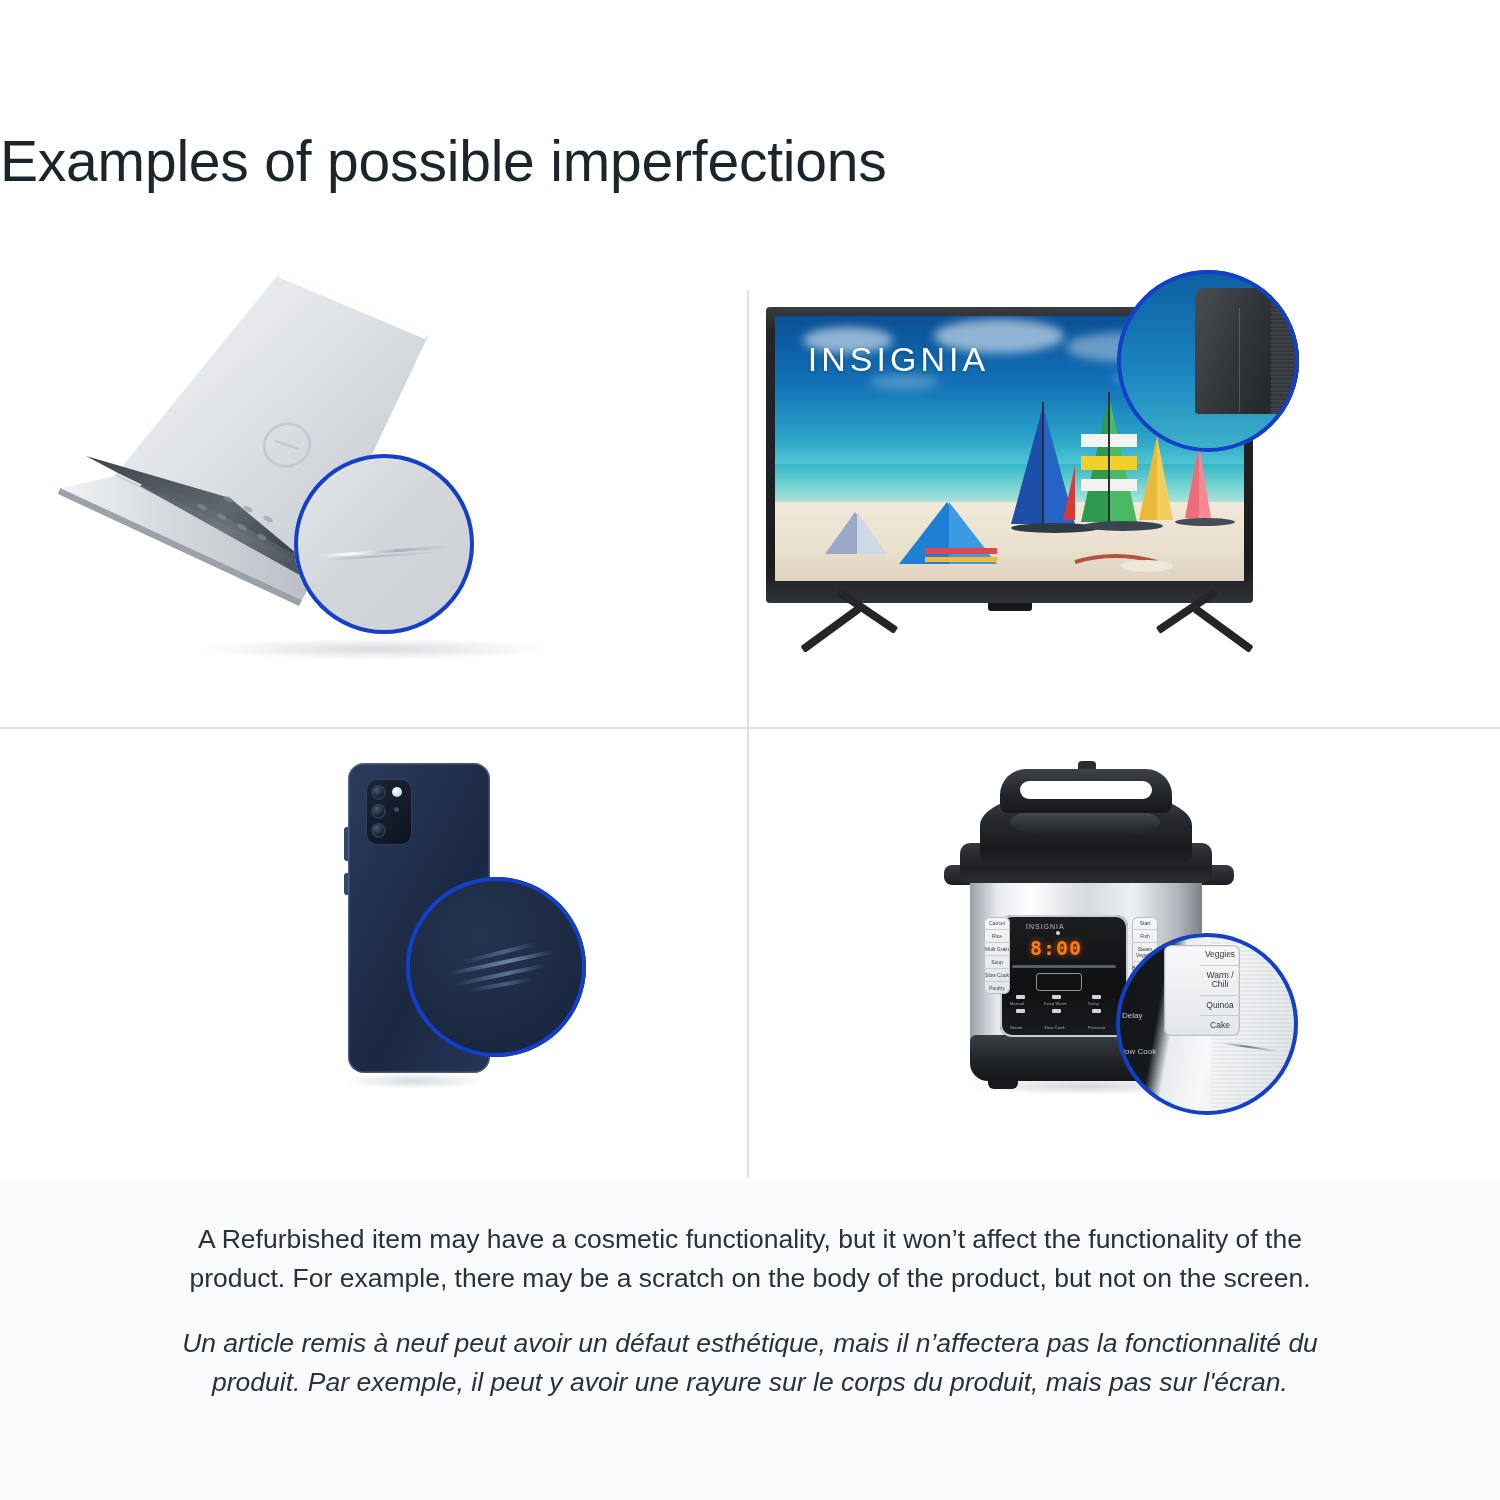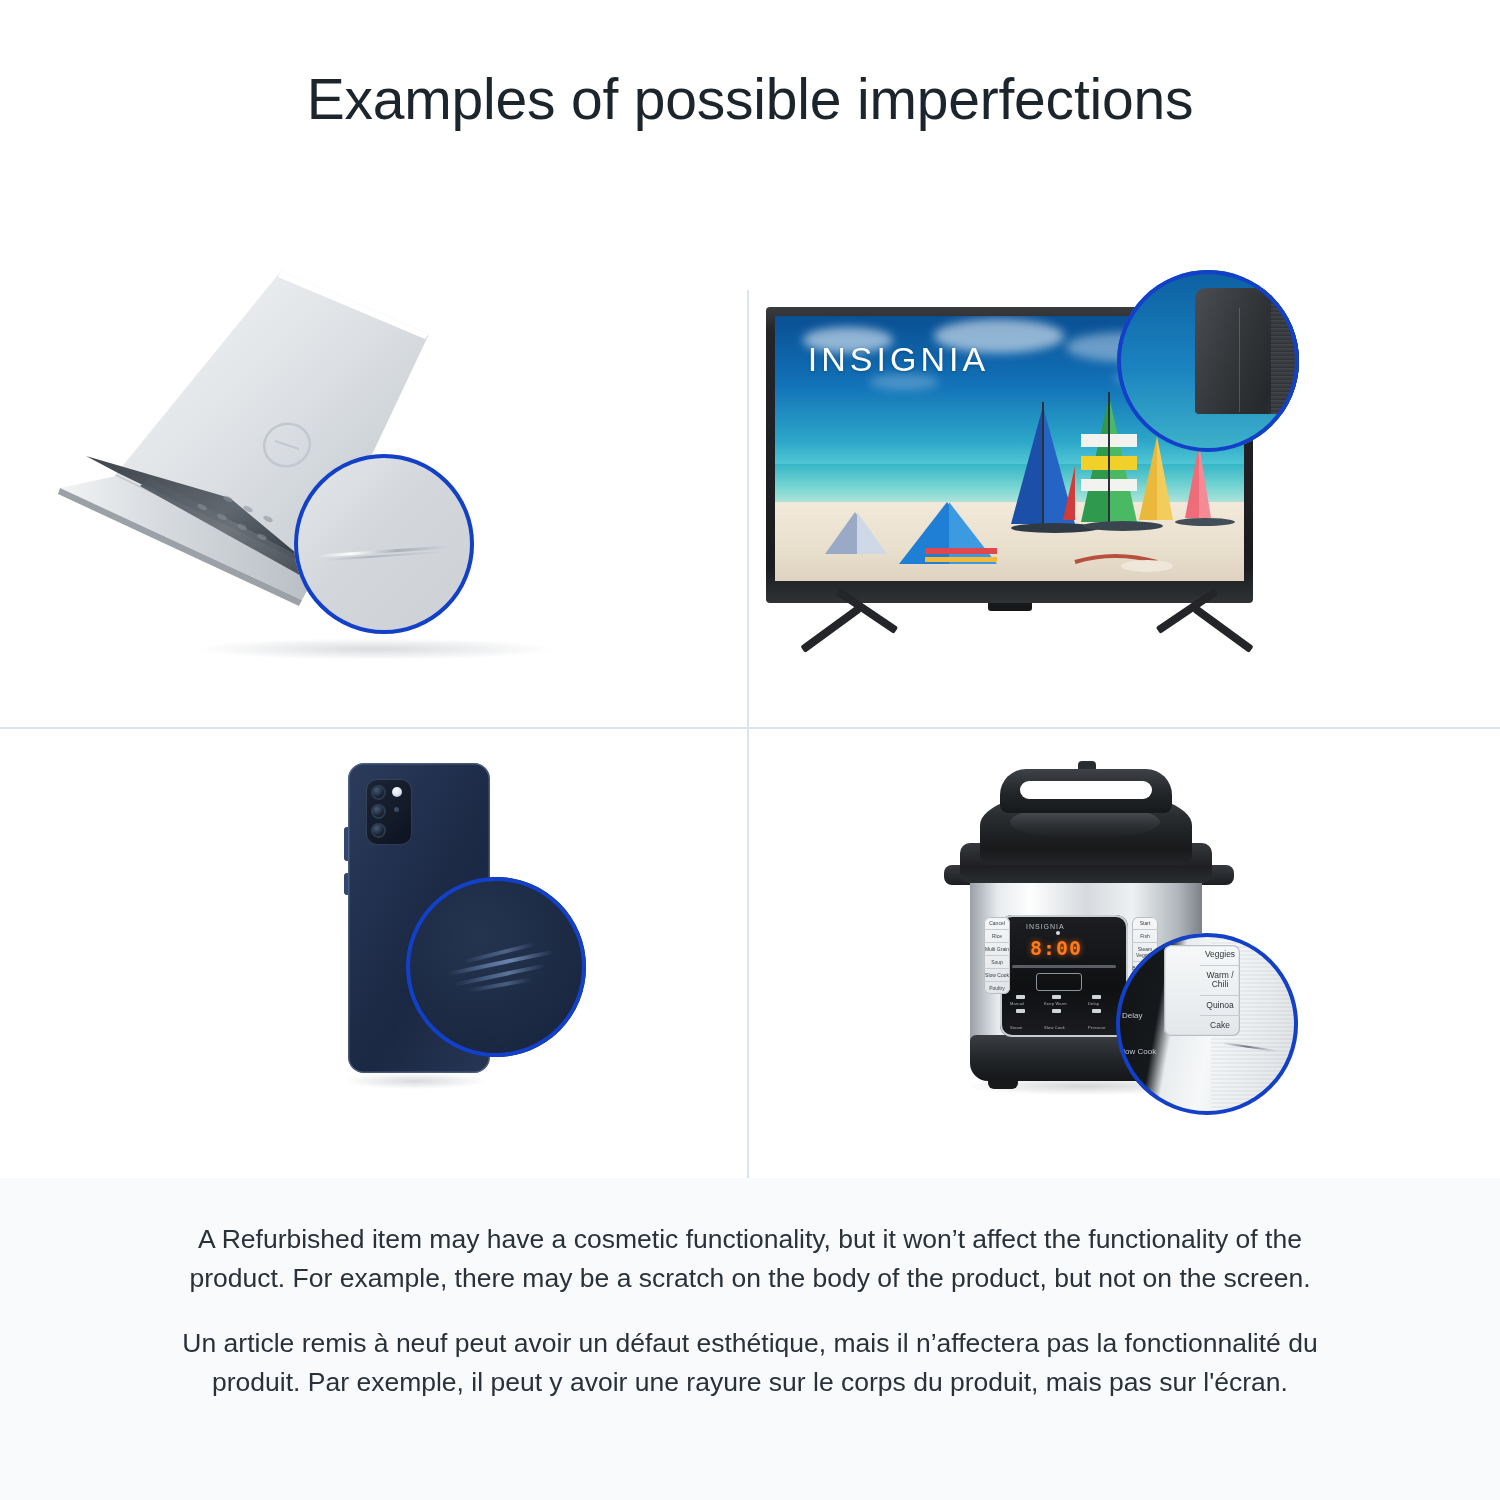--- a/index.html
+++ b/index.html
@@ -9,21 +9,21 @@
     font-family:"Liberation Sans","DejaVu Sans",sans-serif;
     color:#1d252c;
     overflow:hidden;
     position:relative;
   }
   .page{position:relative;width:1500px;height:1500px;overflow:hidden;background:#fff;}
 
   
   .header{
     position:absolute;left:0;top:0;width:1500px;height:260px;
-    display:flex;flex-direction:column;align-items:center;justify-content:flex-start;
+    display:flex;flex-direction:row;align-items:center;justify-content:flex-start;
     padding-top:62px;box-sizing:border-box;
   }
   .title-line{
     font-size:57px;line-height:74px;font-weight:400;color:#1d252c;
     letter-spacing:-0.2px;white-space:nowrap;
   }
 
   
   .grid{position:absolute;left:0;top:260px;width:1500px;height:918px;}
   .cell{position:absolute;box-sizing:border-box;overflow:visible;}
@@ -240,21 +240,21 @@
   
   .footer{
     position:absolute;left:0;top:1178px;width:1500px;height:322px;
     background:#f8fafc;box-sizing:border-box;
     padding:42px 150px 0 150px;
   }
   .para{
     text-align:center;color:#2a3138;font-size:26.5px;line-height:39px;
     margin:0 0 26px 0;
   }
-  .para:last-child{margin-bottom:8px;}
+  .para:last-child{margin-bottom:8px;font-style:italic;}
 </style>
 </head>
 <body>
 
 <div class="page">
 
   <div class="header">
     <div class="title-line">Examples of possible imperfections</div>
   </div>
 

